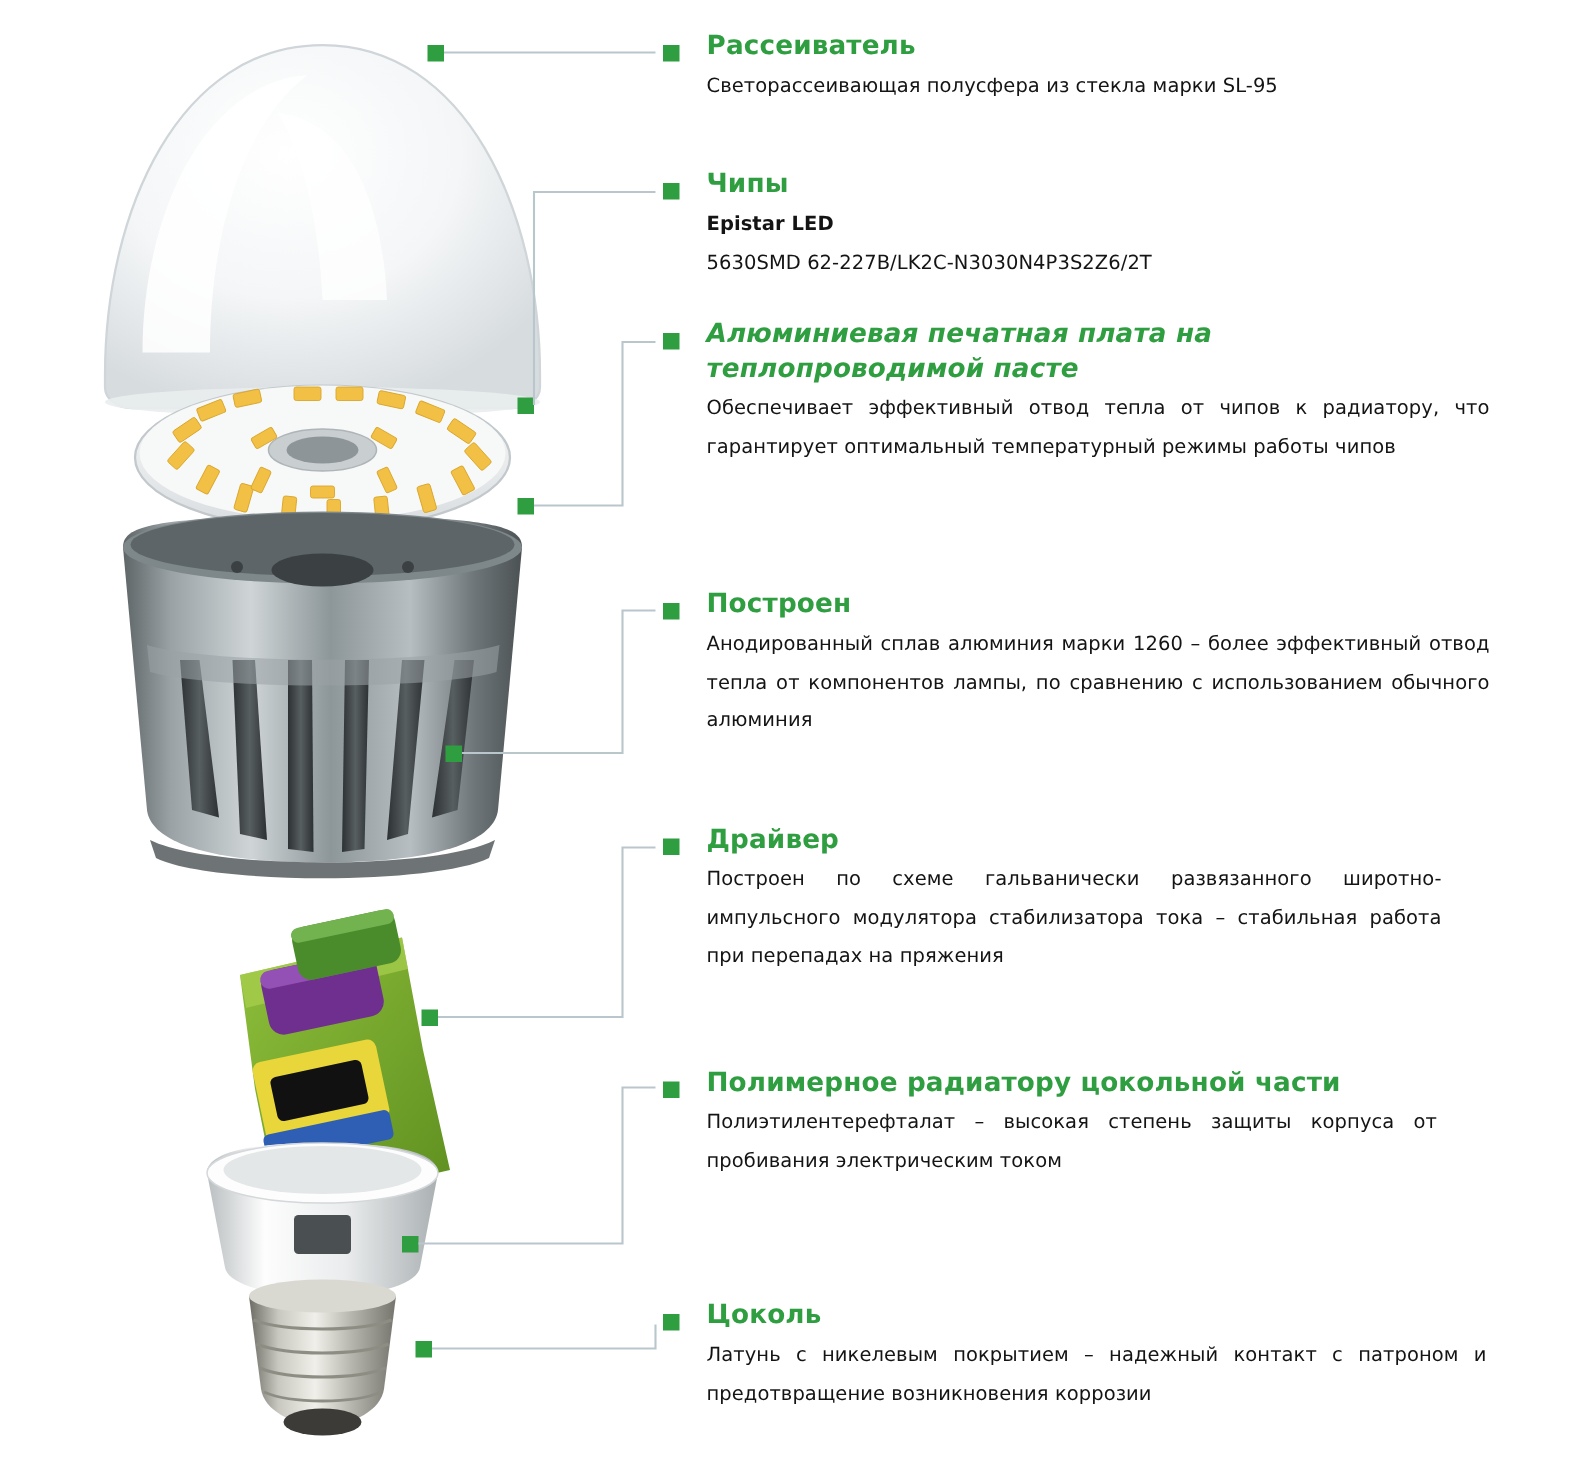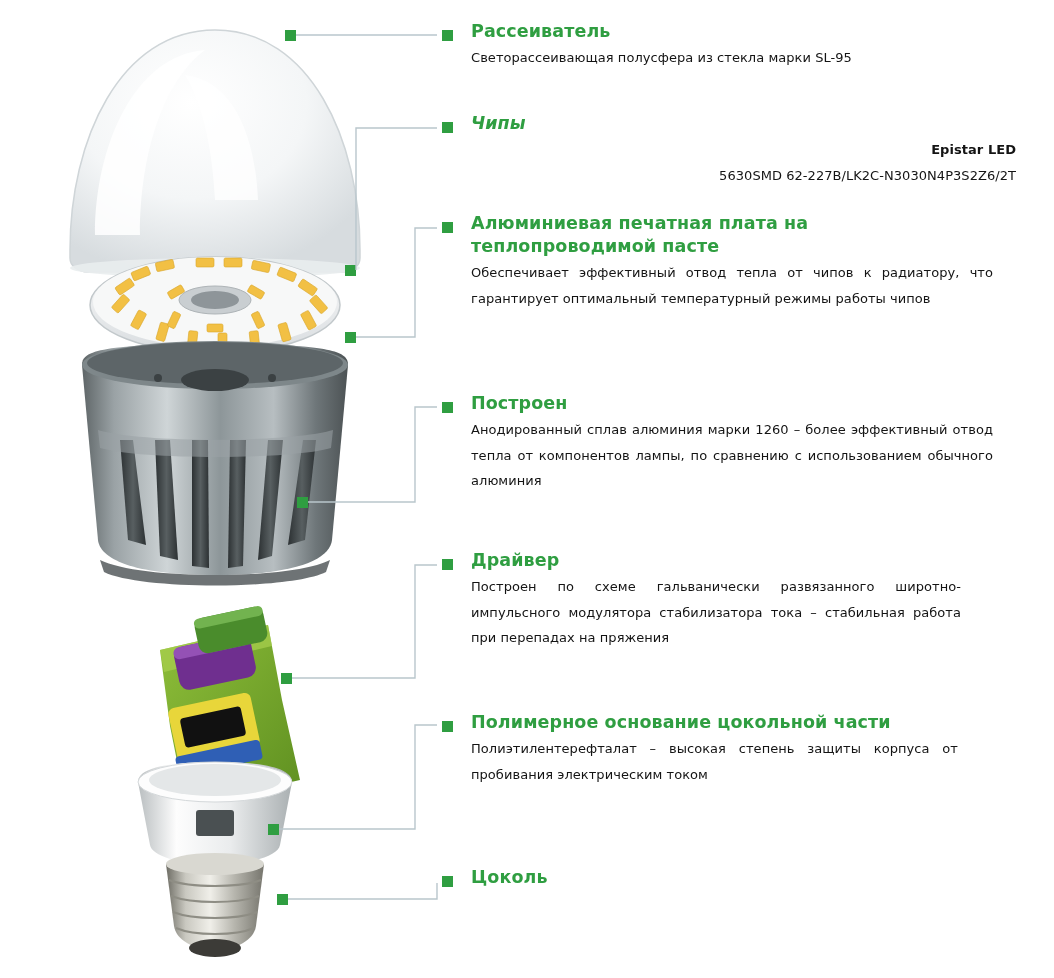--- a/index.html
+++ b/index.html
@@ -255,49 +255,50 @@
   </svg>
 
   <div class="callout" style="left:443px; top:20px; width:540px;">
     <span class="bullet" style="left:-1px; top:10px;"></span>
     <div class="title" style="margin-left:28px;">Рассеиватель</div>
     <div class="body" style="margin-left:28px; width:490px;">Светорассеивающая полусфера из стекла марки SL-95</div>
   </div>
 
   <div class="callout" style="left:443px; top:112px; width:570px;">
     <span class="bullet" style="left:-1px; top:10px;"></span>
-    <div class="title" style="margin-left:28px;font-style:italic;">Чипы</div>
-    <div class="body" style="margin-left:28px; width:545px; text-align:right;">
+    <div class="title" style="margin-left:28px;">Чипы</div>
+    <div class="body" style="margin-left:28px; width:545px; text-align:left;">
       <span class="strong">Epistar LED</span>
       <span class="sub">5630SMD 62-227B/LK2C-N3030N4P3S2Z6/2T</span>
     </div>
   </div>
 
   <div class="callout" style="left:443px; top:212px; width:545px;">
     <span class="bullet" style="left:-1px; top:10px;"></span>
-    <div class="title" style="margin-left:28px; width:500px;">Алюминиевая печатная плата на теплопроводимой пасте</div>
+    <div class="title" style="margin-left:28px; width:500px;font-style:italic;">Алюминиевая печатная плата на теплопроводимой пасте</div>
     <div class="body" style="margin-left:28px; width:522px;">Обеспечивает эффективный отвод тепла от чипов к радиатору, что гарантирует оптимальный температурный режимы работы чипов</div>
   </div>
 
   <div class="callout" style="left:443px; top:392px; width:545px;">
     <span class="bullet" style="left:-1px; top:10px;"></span>
     <div class="title" style="margin-left:28px;">Построен</div>
     <div class="body" style="margin-left:28px; width:522px;">Анодированный сплав алюминия марки 1260 – более эффективный отвод тепла от компонентов лампы, по сравнению с использованием обычного алюминия</div>
   </div>
 
   <div class="callout" style="left:443px; top:549px; width:520px;">
     <span class="bullet" style="left:-1px; top:10px;"></span>
     <div class="title" style="margin-left:28px;">Драйвер</div>
     <div class="body" style="margin-left:28px; width:490px;">Построен по схеме гальванически развя­занного широтно-импульсного модуля­тора стабилизатора тока – стабильная работа при перепадах на пряжения</div>
   </div>
 
   <div class="callout" style="left:443px; top:711px; width:545px;">
     <span class="bullet" style="left:-1px; top:10px;"></span>
-    <div class="title" style="margin-left:28px; width:520px;">Полимерное основание цокольной части</div>
+    <div class="title" style="margin-left:28px; width:520px;">Полимерное радиатору цокольной части</div>
     <div class="body" style="margin-left:28px; width:487px;">Полиэтилентерефталат – высокая степень защиты корпуса от пробивания электри­ческим током</div>
   </div>
 
   <div class="callout" style="left:443px; top:866px; width:545px;">
     <span class="bullet" style="left:-1px; top:10px;"></span>
     <div class="title" style="margin-left:28px;">Цоколь</div>
+    <div class="body" style="margin-left:28px; width:520px;">Латунь с никелевым покрытием – надежный контакт с патроном и  предотвращение воз­никновения коррозии</div>
   </div>
 
 </div>
 
 </body></html>

